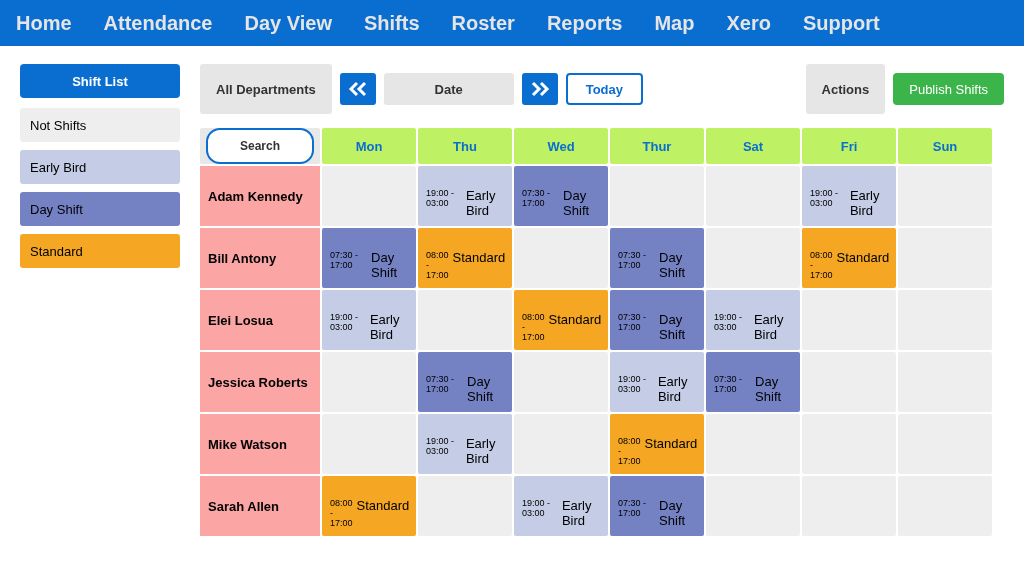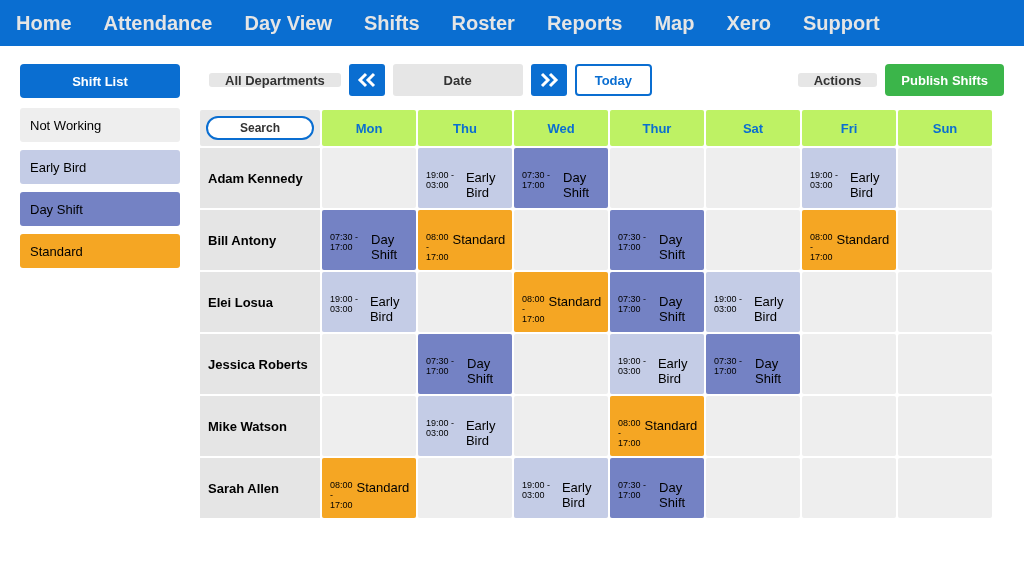--- a/index.html
+++ b/index.html
@@ -65,28 +65,27 @@
     gap: 14px;
   }
   .toolbar {
     display: flex;
     align-items: center;
     gap: 8px;
   }
   .tool-gray {
     background: #e6e6e6;
     border: none;
-    height: 14px;
+    height: 50px;
     border-radius: 3px;
     padding: 0 16px;
     font-size: 13px;
     font-weight: 700;
     color: #333;
     cursor: pointer;
-    margin-left: 9px;
   }
   .tool-arrow {
     background: #0a6ed1;
     border: none;
     width: 36px;
     height: 32px;
     border-radius: 3px;
     cursor: pointer;
     display:flex;align-items:center;justify-content:center;
   }
@@ -94,41 +93,41 @@
     background: #e6e6e6; border:none; height:32px; border-radius:3px;
     width: 130px; font-size:13px; font-weight:700; color:#333; cursor:pointer;
   }
   .tool-today {
     background:#fff; border:2px solid #0a6ed1; color:#0a6ed1;
     height:32px; border-radius:4px; padding:0 18px; font-size:13px; font-weight:700; cursor:pointer;
   }
   .spacer { flex: 1; }
   .tool-green {
     background:#3bb54a; color:#fff; border:none; height:32px; border-radius:4px;
-    padding:0 16px; font-size:13px; font-weight:700; cursor:pointer;
+    padding:0 16px; font-size:13px; font-weight:400; cursor:pointer;
   }
 
   .grid {
     display: grid;
     grid-template-columns: 120px repeat(7, 94px);
     gap: 2px;
   }
   .hdr {
     background:#bef264; height:36px; display:flex; align-items:center; justify-content:center;
     font-size:13px; font-weight:700; color:#0a6ed1; border-radius:2px;
   }
   .hdr.search {
     background:#e8e8e8; padding:0 6px;
   }
   .search-inner {
-    background:#fff; border:2px solid #0a6ed1; border-radius:14px; height:24px; width:100%;
+    background:#fff; border:2px solid #0a6ed1; border-radius:14px; height:36px; width:100%;
     display:flex; align-items:center; justify-content:center; font-size:12px; color:#333;
   }
   .name-cell {
-    background:#e5e5e5; display:flex; align-items:center; padding:0 8px;
+    background:#fca5a5; display:flex; align-items:center; padding:0 8px;
     font-size:13px; font-weight:700; color:#000;
   }
   .cell {
     background:#eeeeee; height:60px; position:relative; border-radius:2px;
   }
   .shift-block {
     position:absolute; inset:0; padding:22px 8px; border-radius:2px;
     display:flex; flex-direction:row; gap:4px;
   }
   .shift-time { font-size:9px; color:#000; font-weight:400; }
@@ -147,21 +146,21 @@
     <div class="topnav-item">Reports</div>
     <div class="topnav-item">Map</div>
     <div class="topnav-item">Xero</div>
     <div class="topnav-item">Support</div>
   </div>
 
 <div class="main">
   <div class="sidebar">
     <button class="side-btn primary">Shift List</button>
     <div id="sidebar-items" style="display: flex; flex-direction: column; gap: 8px;">
-        <div class="side-item" style="background: rgb(238, 238, 238);">Not Working</div>
+        <div class="side-item" style="background: rgb(238, 238, 238);">Not Shifts</div>
         <div class="side-item" style="background: rgb(196, 204, 230);">Early Bird</div>
         <div class="side-item" style="background: rgb(116, 130, 196);">Day Shift</div>
         <div class="side-item" style="background: rgb(245, 166, 35);">Standard</div>
       </div>
   </div>
 
   <div class="content">
     <div class="toolbar">
       <button class="tool-gray">All Departments</button>
       <button class="tool-arrow">

